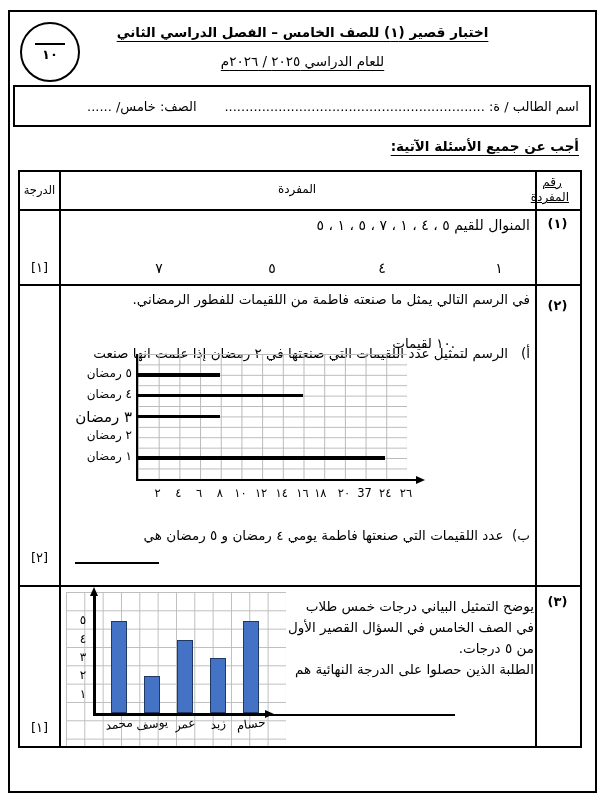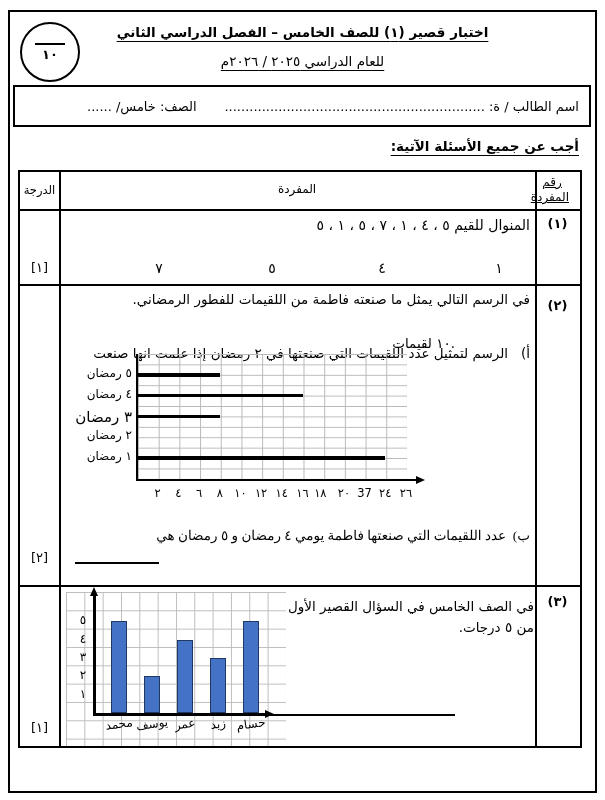--- a/index.html
+++ b/index.html
@@ -74,26 +74,28 @@
     <div class="grade" style="top:378px;">[٢]</div>
     <div class="grade" style="top:548px;">[١]</div>
 
     <div class="qtext" style="top:45px;right:50px;font-size:14px;">المنوال للقيم ٥ ، ٤ ، ١ ، ٧ ، ٥ ، ١ ، ٥</div>
     <div id="q1-options"></div>
 
     <div class="qtext" style="top:119px;right:50px;">في الرسم التالي يمثل ما صنعته فاطمة من اللقيمات للفطور الرمضاني.</div>
     <div class="qtext" style="top:141px;right:50px;margin-top:32px;">أ)&nbsp;&nbsp;&nbsp;الرسم لتمثيل عدد اللقيمات التي صنعتها في ٢ رمضان إذا علمت انها صنعت</div>
     <div class="qtext" dir="ltr" style="top:163px;right:125px;">١٠ لقيمات.</div>
     <div id="chart1"></div>
-    <div class="qtext" style="top:355px;right:50px;font-family:Liberation Serif, serif;">ب)&nbsp;&nbsp;عدد اللقيمات التي صنعتها فاطمة يومي ٤ رمضان و ٥ رمضان هي</div>
+    <div class="qtext" style="top:355px;right:50px;">ب)&nbsp;&nbsp;عدد اللقيمات التي صنعتها فاطمة يومي ٤ رمضان و ٥ رمضان هي</div>
     <div class="blank" style="left:55px;top:390px;width:84px;"></div>
 
     <div style="position:absolute;top:424px;right:46px;width:270px;text-align:right;font-size:13.5px;line-height:21px;">
+      <div>يوضح التمثيل البياني درجات خمس طلاب</div>
       <div>في الصف الخامس في السؤال القصير الأول</div>
       <div>من ٥ درجات.</div>
+      <div>الطلبة الذين حصلوا على الدرجة النهائية هم</div>
     </div>
     <div id="chart2"></div>
     <div class="blank" style="left:250px;top:542px;width:185px;"></div>
   <div style="position: absolute; left: 469px; top: 88px; width: 20px; text-align: center; font-size: 14px;">١</div>
       <div style="position: absolute; left: 352px; top: 88px; width: 20px; text-align: center; font-size: 14px;">٤</div>
       <div style="position: absolute; left: 242px; top: 88px; width: 20px; text-align: center; font-size: 14px;">٥</div>
       <div style="position: absolute; left: 129px; top: 88px; width: 20px; text-align: center; font-size: 14px;">٧</div>
       <div style="position: absolute; left: 117px; top: 182px; width: 269px; height: 125px; background-image: linear-gradient(rgb(185, 185, 185) 1px, transparent 1px), linear-gradient(90deg, rgb(185, 185, 185) 1px, transparent 1px); background-size: 20.69px 10.417px; border-left: 1px solid rgb(185, 185, 185);"></div>
       <div dir="ltr" style="position: absolute; right: 448px; top: 193.8px; font-size: 12px; white-space: nowrap;">٥ رمضان</div>
       <div style="position: absolute; left: 117px; top: 201px; width: 82.8px; height: 3.5px; background: rgb(0, 0, 0);"></div>

